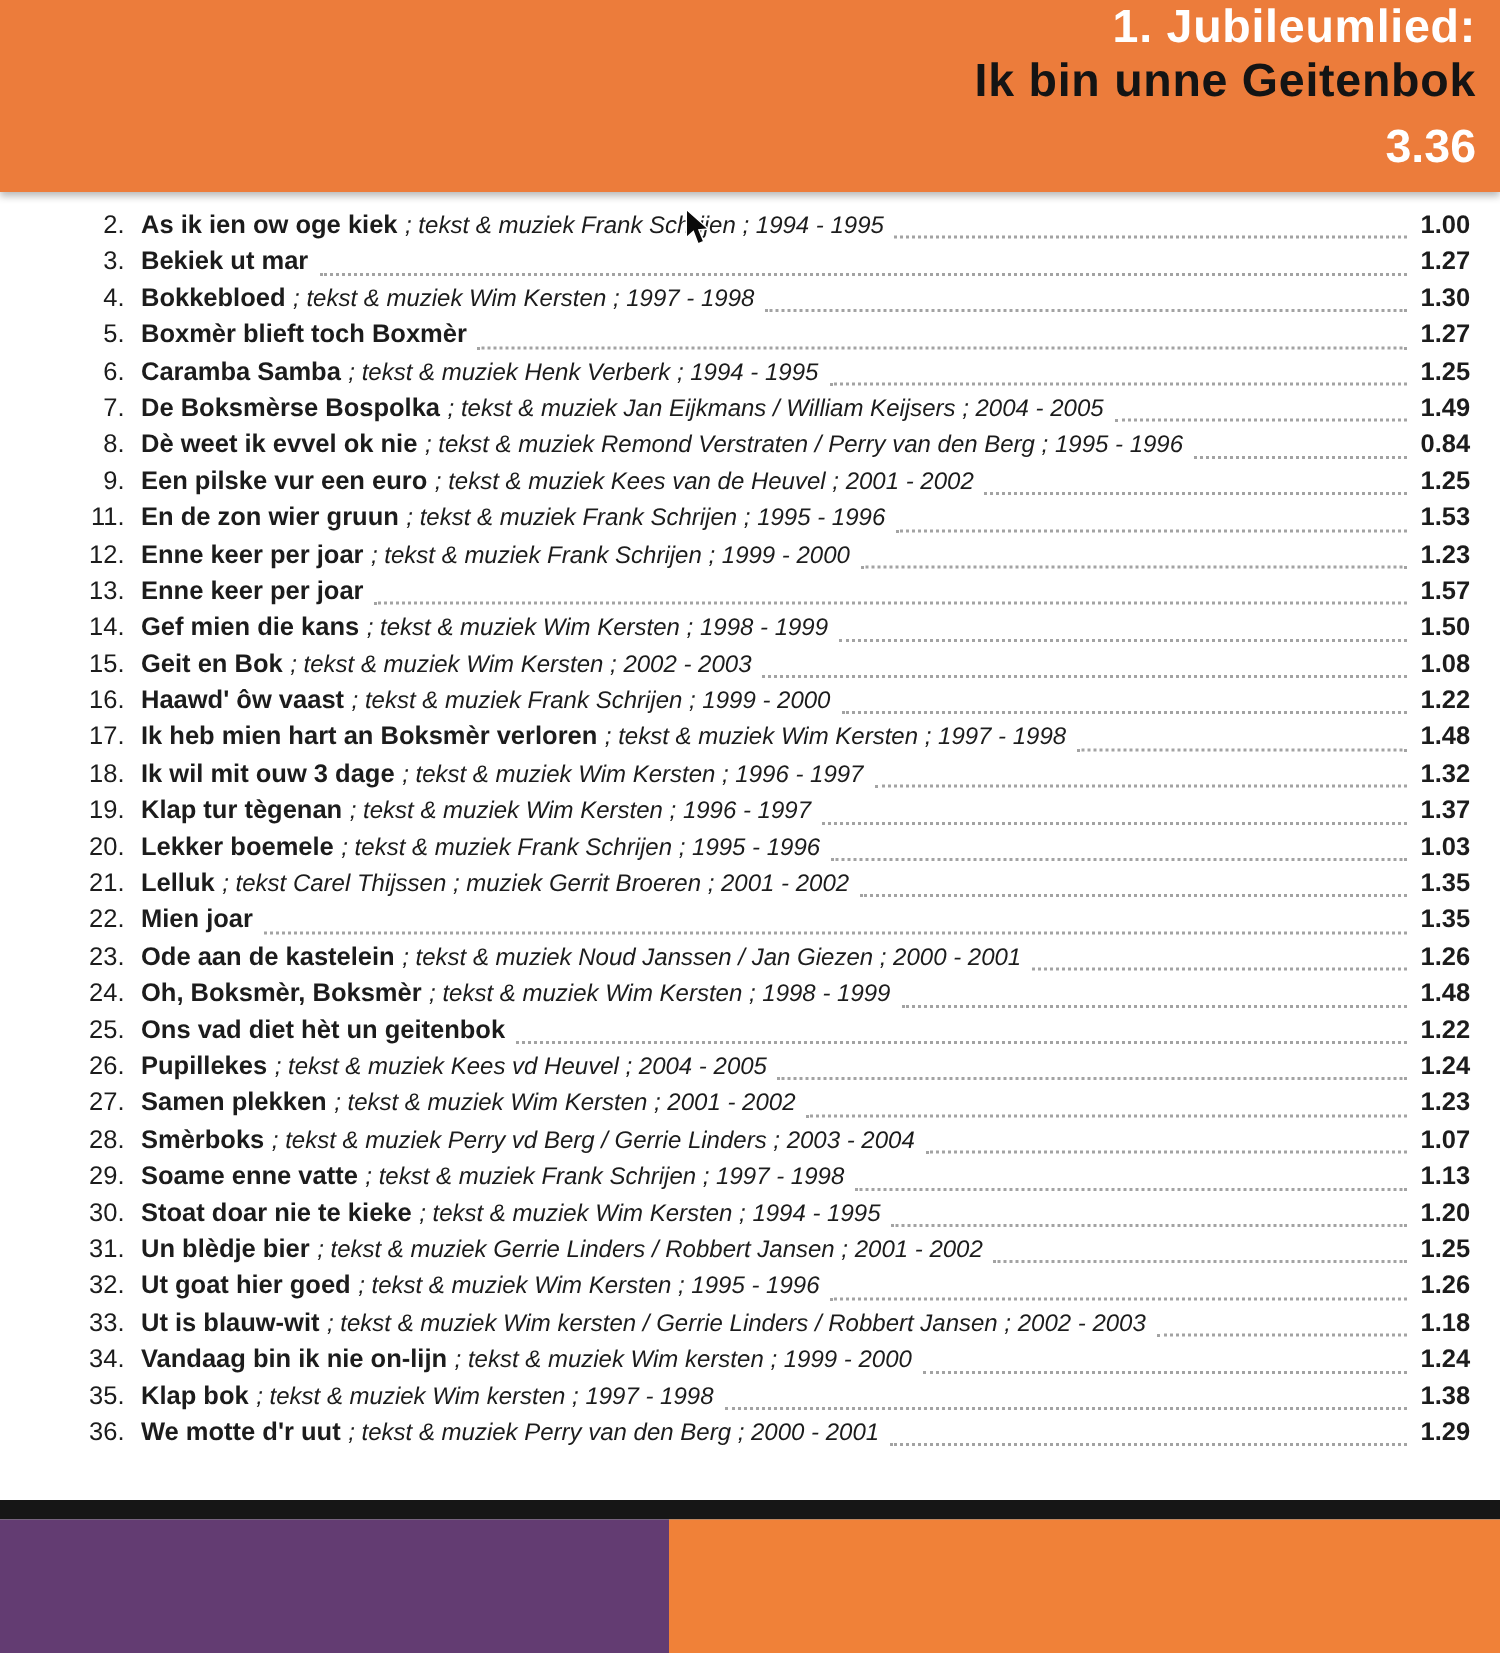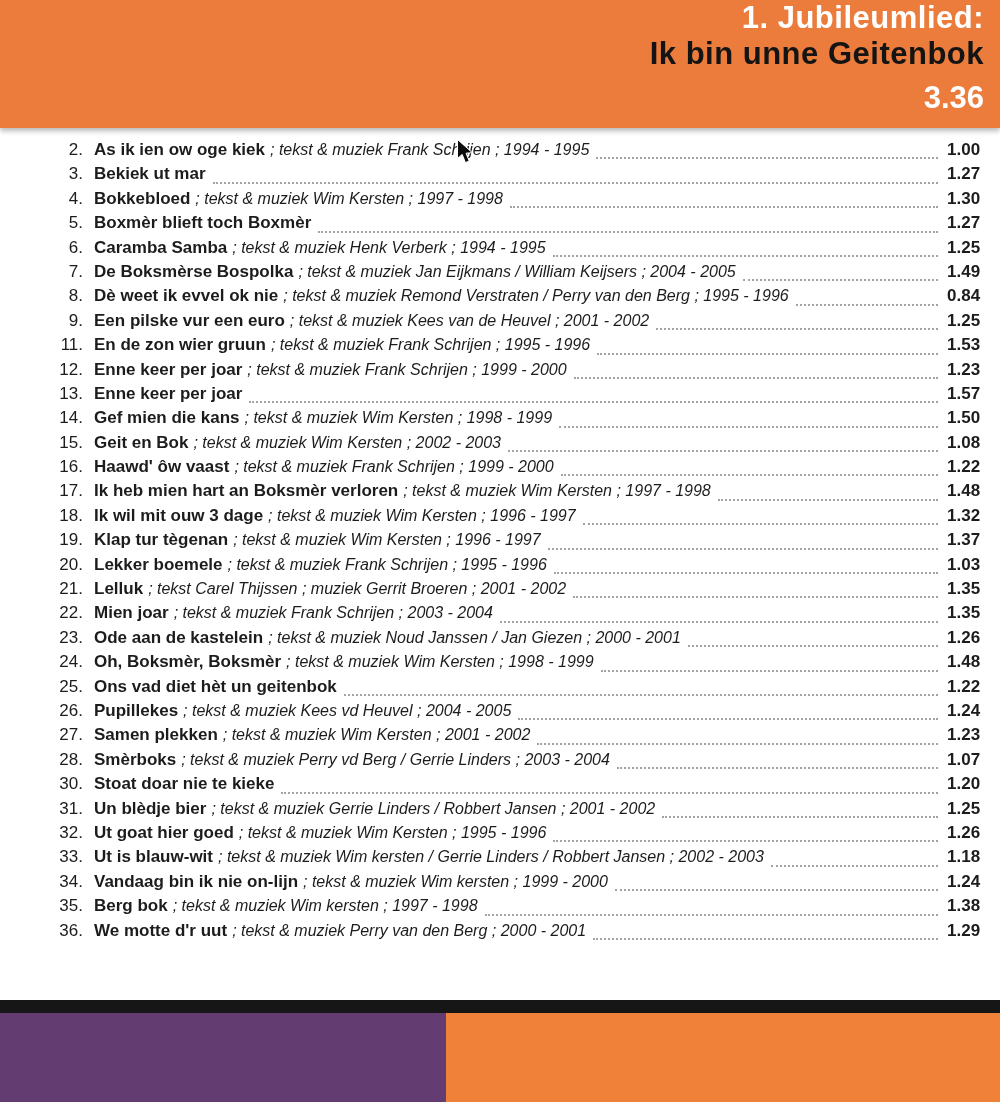--- a/index.html
+++ b/index.html
@@ -287,21 +287,20 @@
       <span class="track-num">21.</span>
       <span class="track-title">Lelluk</span>
       <span class="track-credits">; tekst Carel Thijssen ; muziek Gerrit Broeren ; 2001 - 2002</span>
       <span class="leader"></span>
       <span class="track-duration">1.35</span>
     </div>
 
     <div class="track-row">
       <span class="track-num">22.</span>
       <span class="track-title">Mien joar</span>
-      <span class="track-credits">; tekst &amp; muziek Frank Schrijen ; 2003 - 2004</span>
       <span class="leader"></span>
       <span class="track-duration">1.35</span>
     </div>
 
     <div class="track-row">
       <span class="track-num">23.</span>
       <span class="track-title">Ode aan de kastelein</span>
       <span class="track-credits">; tekst &amp; muziek Noud Janssen / Jan Giezen ; 2000 - 2001</span>
       <span class="leader"></span>
       <span class="track-duration">1.26</span>
@@ -339,24 +338,32 @@
     </div>
 
     <div class="track-row">
       <span class="track-num">28.</span>
       <span class="track-title">Smèrboks</span>
       <span class="track-credits">; tekst &amp; muziek Perry vd Berg / Gerrie Linders ; 2003 - 2004</span>
       <span class="leader"></span>
       <span class="track-duration">1.07</span>
     </div>
 
+    <div class="track-row">
+      <span class="track-num">29.</span>
+      <span class="track-title">Soame enne vatte</span>
+      <span class="track-credits">; tekst &amp; muziek Frank Schrijen ; 1997 - 1998</span>
+      <span class="leader"></span>
+      <span class="track-duration">1.13</span>
+    </div>
 
     <div class="track-row">
       <span class="track-num">30.</span>
       <span class="track-title">Stoat doar nie te kieke</span>
+      <span class="track-credits">; tekst &amp; muziek Wim Kersten ; 1994 - 1995</span>
       <span class="leader"></span>
       <span class="track-duration">1.20</span>
     </div>
 
     <div class="track-row">
       <span class="track-num">31.</span>
       <span class="track-title">Un blèdje bier</span>
       <span class="track-credits">; tekst &amp; muziek Gerrie Linders / Robbert Jansen ; 2001 - 2002</span>
       <span class="leader"></span>
       <span class="track-duration">1.25</span>
@@ -381,21 +388,21 @@
     <div class="track-row">
       <span class="track-num">34.</span>
       <span class="track-title">Vandaag bin ik nie on-lijn</span>
       <span class="track-credits">; tekst &amp; muziek Wim kersten ;  1999 - 2000</span>
       <span class="leader"></span>
       <span class="track-duration">1.24</span>
     </div>
 
     <div class="track-row">
       <span class="track-num">35.</span>
-      <span class="track-title">Berg bok</span>
+      <span class="track-title">Klap bok</span>
       <span class="track-credits">; tekst &amp; muziek Wim kersten ; 1997 - 1998</span>
       <span class="leader"></span>
       <span class="track-duration">1.38</span>
     </div>
 
     <div class="track-row">
       <span class="track-num">36.</span>
       <span class="track-title">We motte d'r uut</span>
       <span class="track-credits">; tekst &amp; muziek Perry van den Berg ; 2000 - 2001</span>
       <span class="leader"></span>

